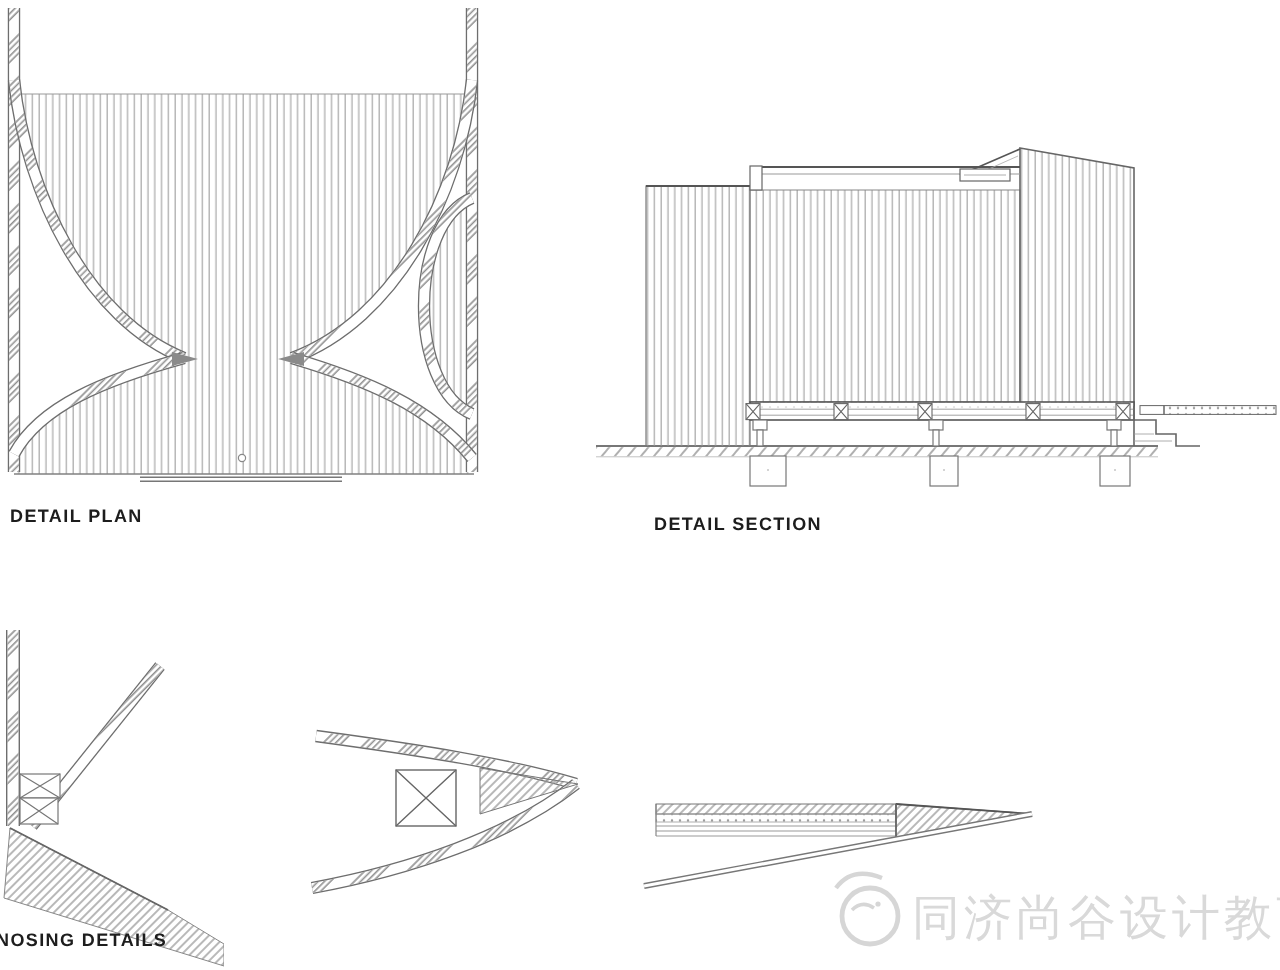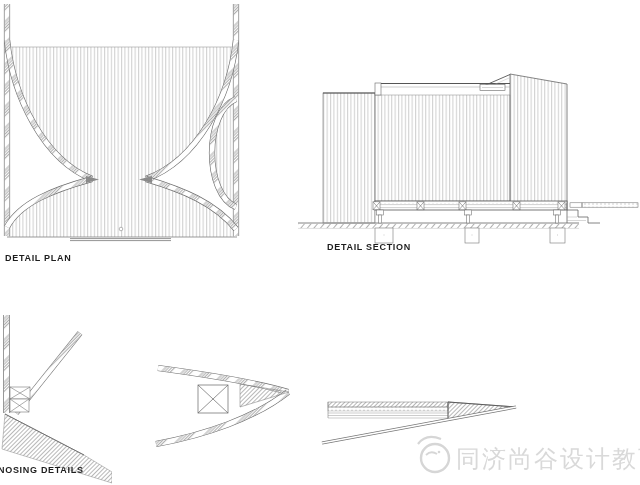--- a/index.html
+++ b/index.html
@@ -149,21 +149,21 @@
     </g>
 
     <g fill="none" stroke="#666" stroke-width="0.8">
       <rect x="274" y="140.8" width="12" height="4.4" fill="#fff" stroke-width="0.5"></rect>
       <rect x="286" y="140.8" width="56" height="4.4" fill="url(#dots)" stroke-width="0.5"></rect>
       <path d="M271,141 V161"></path>
       <path d="M271,148 H282 V155 H292 V161 H304"></path>
       <path d="M271,155 H281 M271,158.5 H290" stroke="#999" stroke-width="0.4"></path>
     </g>
   </svg>
-  <div class="draw-label" style="left:327px;top:242px">DETAIL SECTION</div>
+  <div class="draw-label" style="left:327px;top:257px">DETAIL SECTION</div>
 
   <svg class="abs" style="left:0;top:300px" width="112" height="185" viewBox="0 0 112 185">
     <g stroke-linecap="butt" fill="none">
       <path d="M6.5,15 V113" stroke="#6e6e6e" stroke-width="7"></path>
       <path d="M6.5,15 V113" stroke="#fff" stroke-width="5.6"></path>
       <path d="M6.5,15 V113" stroke="url(#cells)" stroke-width="5.6"></path>
       <path d="M80,33 L16,113" stroke="#6e6e6e" stroke-width="6"></path>
       <path d="M80,33 L16,113" stroke="#fff" stroke-width="4.7"></path>
       <path d="M80,33 L16,113" stroke="url(#cells)" stroke-width="4.7"></path>
     </g>

